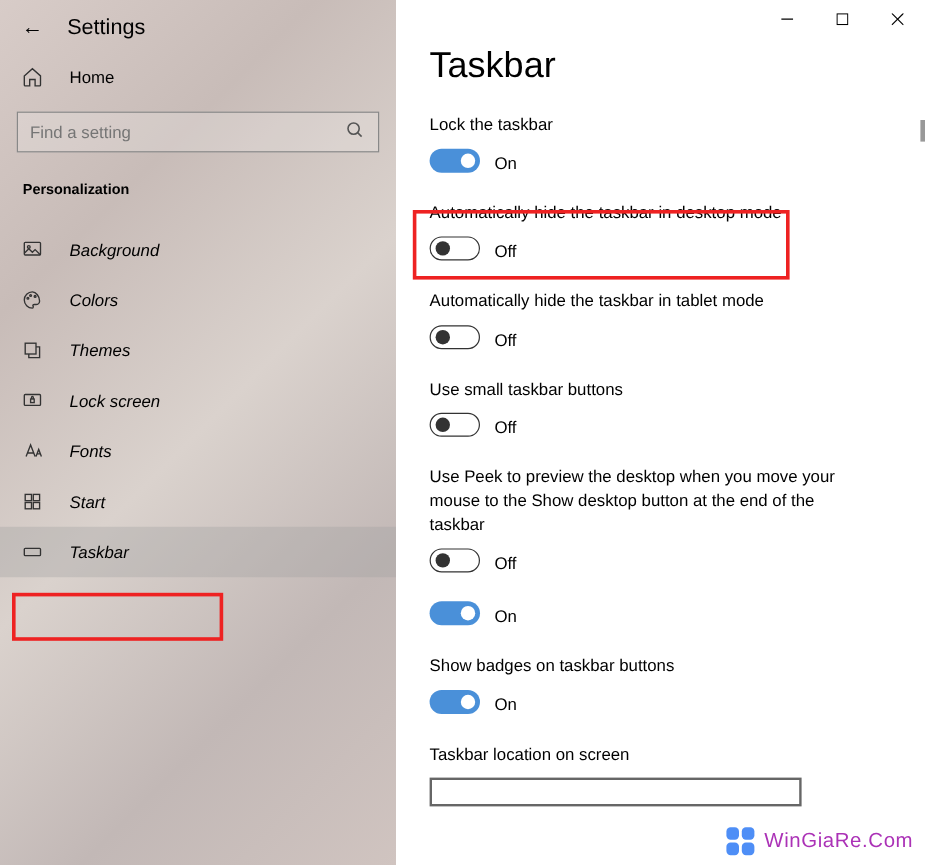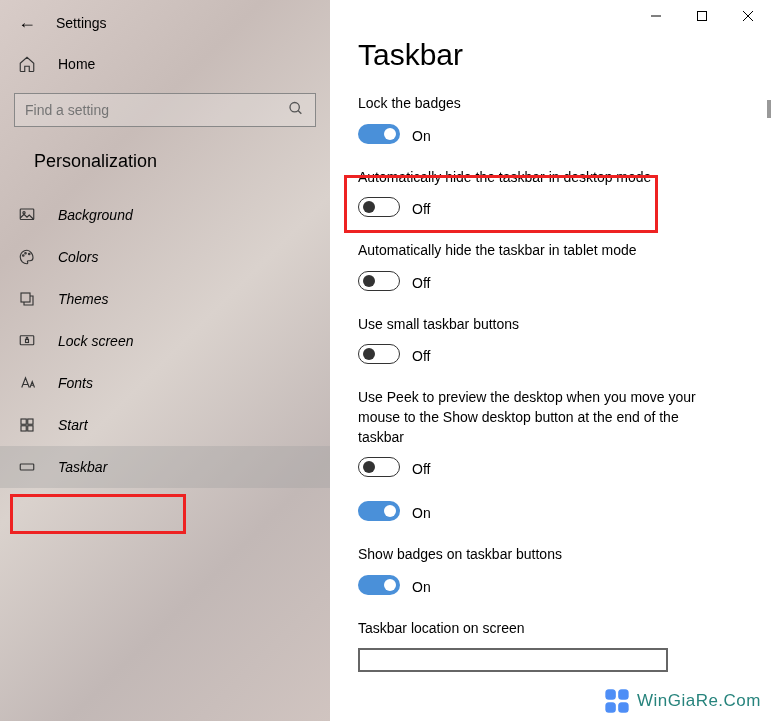--- a/index.html
+++ b/index.html
@@ -3,28 +3,28 @@
 <meta charset="utf-8">
 <style>
   * { box-sizing: border-box; margin: 0; padding: 0; }
   body { font-family: 'Segoe UI', Arial, sans-serif; font-size: 14px; color: #000; width: 771px; height: 721px; overflow: hidden; position: relative; }
   .container { display: flex; width: 100%; height: 100%; }
 
   
   .sidebar { width: 330px; height: 100%; background: linear-gradient(135deg, #d8ccc8 0%, #c8bcb8 25%, #dad2cd 50%, #c2b8b6 75%, #d0c4c0 100%); position: relative; padding: 0; }
   .sidebar-header { display: flex; align-items: center; padding: 12px 18px 8px 18px; }
   .back-arrow { font-size: 18px; cursor: pointer; }
-  .settings-label { margin-left: 20px; font-size: 14px; }
+  .settings-label { margin-left: 20px; font-size: 18px; }
   .home-row { display: flex; align-items: center; padding: 14px 18px; cursor: pointer; }
   .home-row svg, .nav-item svg { width: 18px; height: 18px; flex-shrink: 0; }
   .home-row span, .nav-item span { margin-left: 22px; font-size: 14px; }
   .search-wrap { margin: 6px 14px 14px 14px; position: relative; }
   .search-box { width: 100%; border: 1px solid #888; background: rgba(255,255,255,0.2); padding: 8px 36px 8px 10px; font-size: 14px; outline: none; }
   .search-icon { position: absolute; right: 12px; top: 50%; transform: translateY(-50%); }
-  .category-label { font-weight: 400; padding: 10px 18px 16px 34px; font-size: 18px; }
+  .category-label { font-weight: 700; padding: 10px 18px 16px 19px; font-size: 12px; }
   .nav-list { margin-top: 6px; }
   .nav-item { display: flex; align-items: center; padding: 12px 18px; cursor: pointer; font-style: italic; }
   .nav-item.selected { background: rgba(160,160,160,0.35); }
   .taskbar-highlight { position: absolute; border: 3px solid #e22; width: 176px; height: 40px; left: 10px; top: 494px; pointer-events: none; }
 
   
   .main { flex: 1; background: #fff; display: flex; flex-direction: column; position: relative; }
   .titlebar { display: flex; justify-content: flex-end; align-items: center; padding: 0; height: 32px; }
   .winbtn { width: 46px; height: 32px; display: flex; align-items: center; justify-content: center; cursor: pointer; }
   .content { flex: 1; overflow-y: auto; padding: 0 28px 20px 28px; }
@@ -36,21 +36,21 @@
   .toggle.on { background: #4a90d9; }
   .toggle.off { background: #fff; border: 1px solid #333; }
   .toggle .knob { width: 12px; height: 12px; border-radius: 50%; position: absolute; top: 50%; transform: translateY(-50%); }
   .toggle.on .knob { background: #fff; right: 4px; }
   .toggle.off .knob { background: #333; left: 4px; }
   .toggle-state { font-size: 14px; }
   .dropdown { border: 2px solid #666; width: 310px; padding: 10px 12px; display: flex; justify-content: space-between; align-items: center; cursor: pointer; }
   .desktop-highlight { position: absolute; border: 3px solid #e22; pointer-events: none; left: 344px; top: 175px; width: 314px; height: 58px; }
   .scroll-indicator { position: absolute; right: 0; top: 100px; width: 4px; height: 18px; background: #999; }
   .watermark { position: absolute; right: 10px; bottom: 6px; display: flex; align-items: center; gap: 6px; opacity: 0.9; }
-  .watermark-text { color: #0f766e; font-size: 17px; letter-spacing: 0.5px; }
+  .watermark-text { color: #a21caf; font-size: 17px; letter-spacing: 0.5px; }
   .wm-logo { width: 28px; height: 28px; }
 </style>
 </head>
 <body>
 
 <div class="container">
   <div class="sidebar">
     <div class="sidebar-header">
       <span class="back-arrow">←</span>
       <span class="settings-label">Settings</span>
@@ -145,21 +145,21 @@
           <svg width="10" height="10">
             <line x1="0" y1="0" x2="10" y2="10" stroke="#000" stroke-width="1"></line>
             <line x1="10" y1="0" x2="0" y2="10" stroke="#000" stroke-width="1"></line>
           </svg>
         </div>
     </div>
     <div class="content">
       <h1 class="page-title">Taskbar</h1>
 
       <div class="setting-group">
-        <div class="setting-label">Lock the badges</div>
+        <div class="setting-label">Lock the taskbar</div>
         <div class="toggle-row">
           <div class="toggle on">
               <div class="knob"></div>
             </div>
           <span class="toggle-state">On</span>
         </div>
       </div>
 
       <div class="setting-group">
         <div class="setting-label">Automatically hide the taskbar in desktop mode</div>

